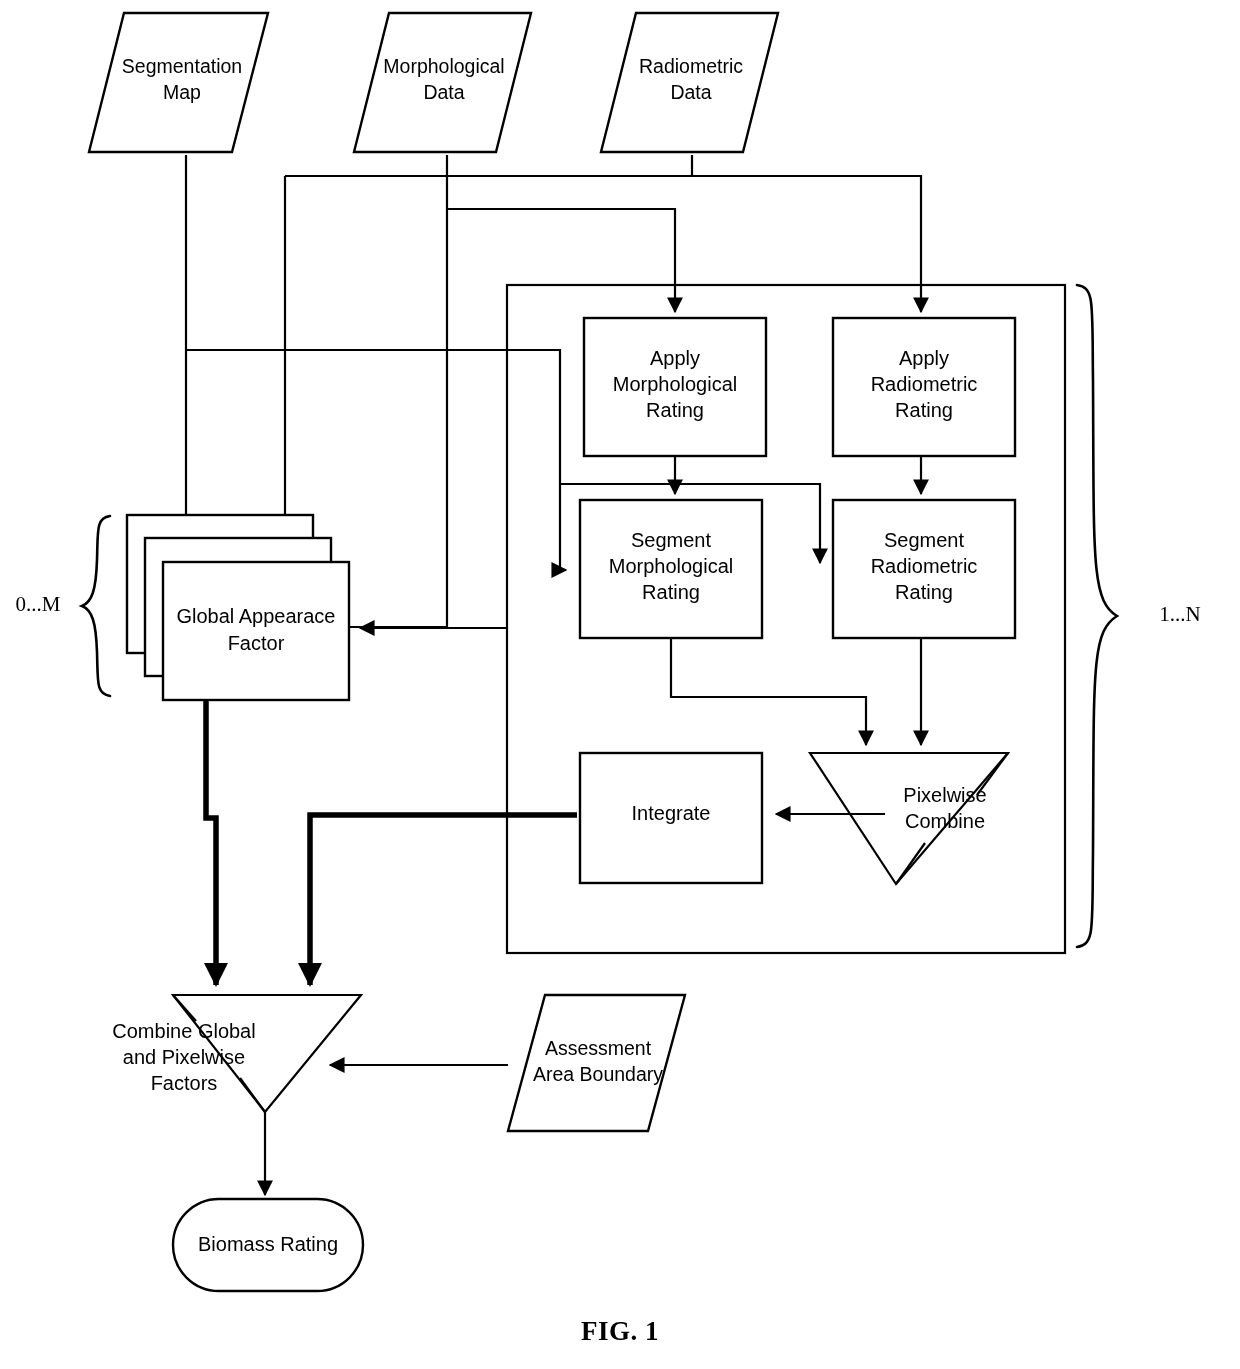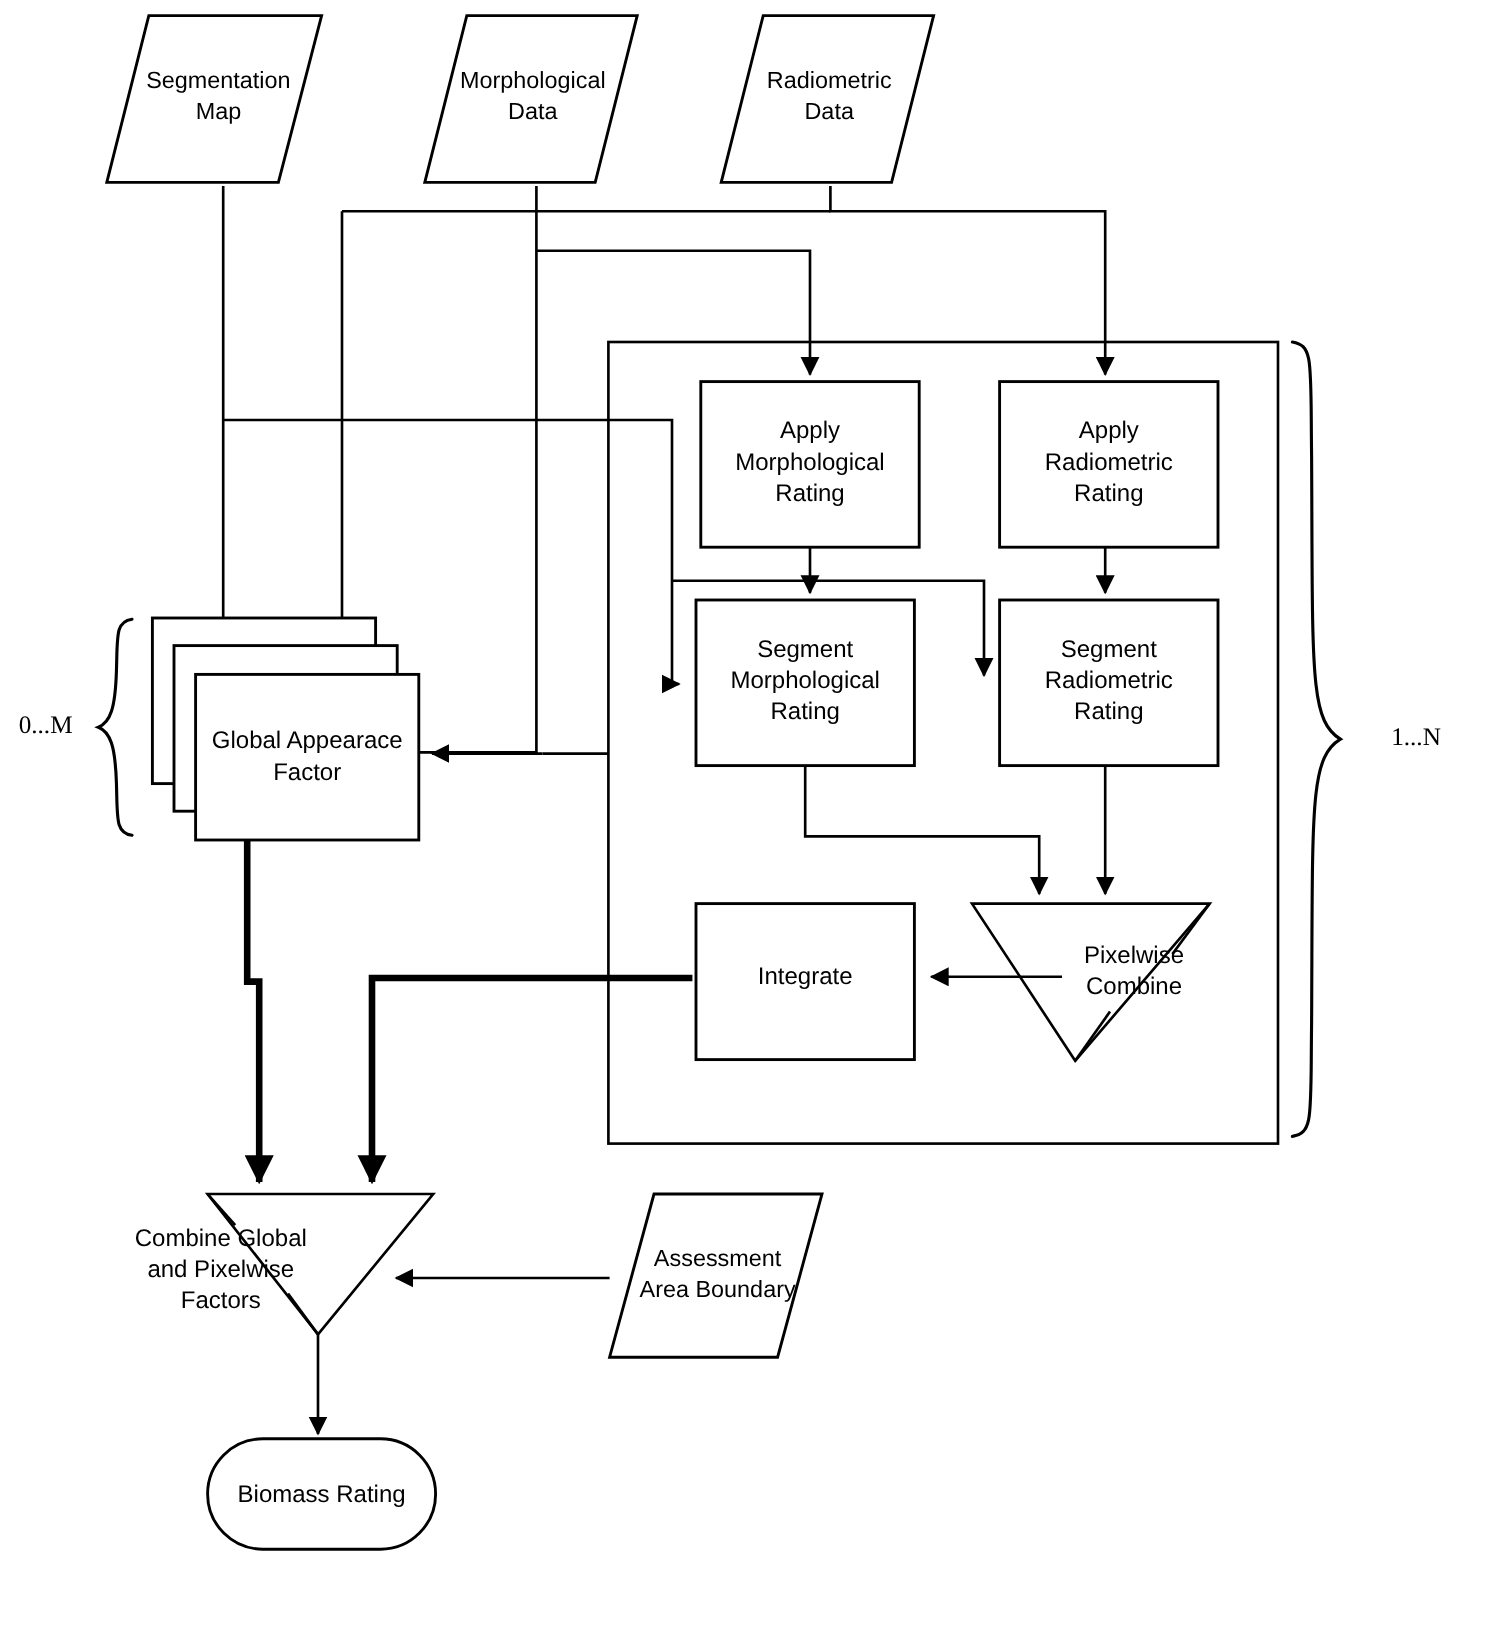--- a/index.html
+++ b/index.html
@@ -231,13 +231,14 @@
       <text class="card" x="268" y="1246">Biomass Rating</text>
     </g>
 
     <g>
       <path class="brace" d="M 1077 285 C 1095 288 1092 302 1093 380 C 1094 560 1091 600 1117 616 C 1091 632 1094 672 1093 852 C 1092 930 1095 944 1077 947"></path>
       <text class="lbl" x="1180" y="616" style="font-family:'Liberation Serif', serif; font-size:21px;">1...N</text>
     </g>
 
   </svg>
 
+  <div class="figcap">FIG. 1</div>
 </div>
 
 </body></html>

